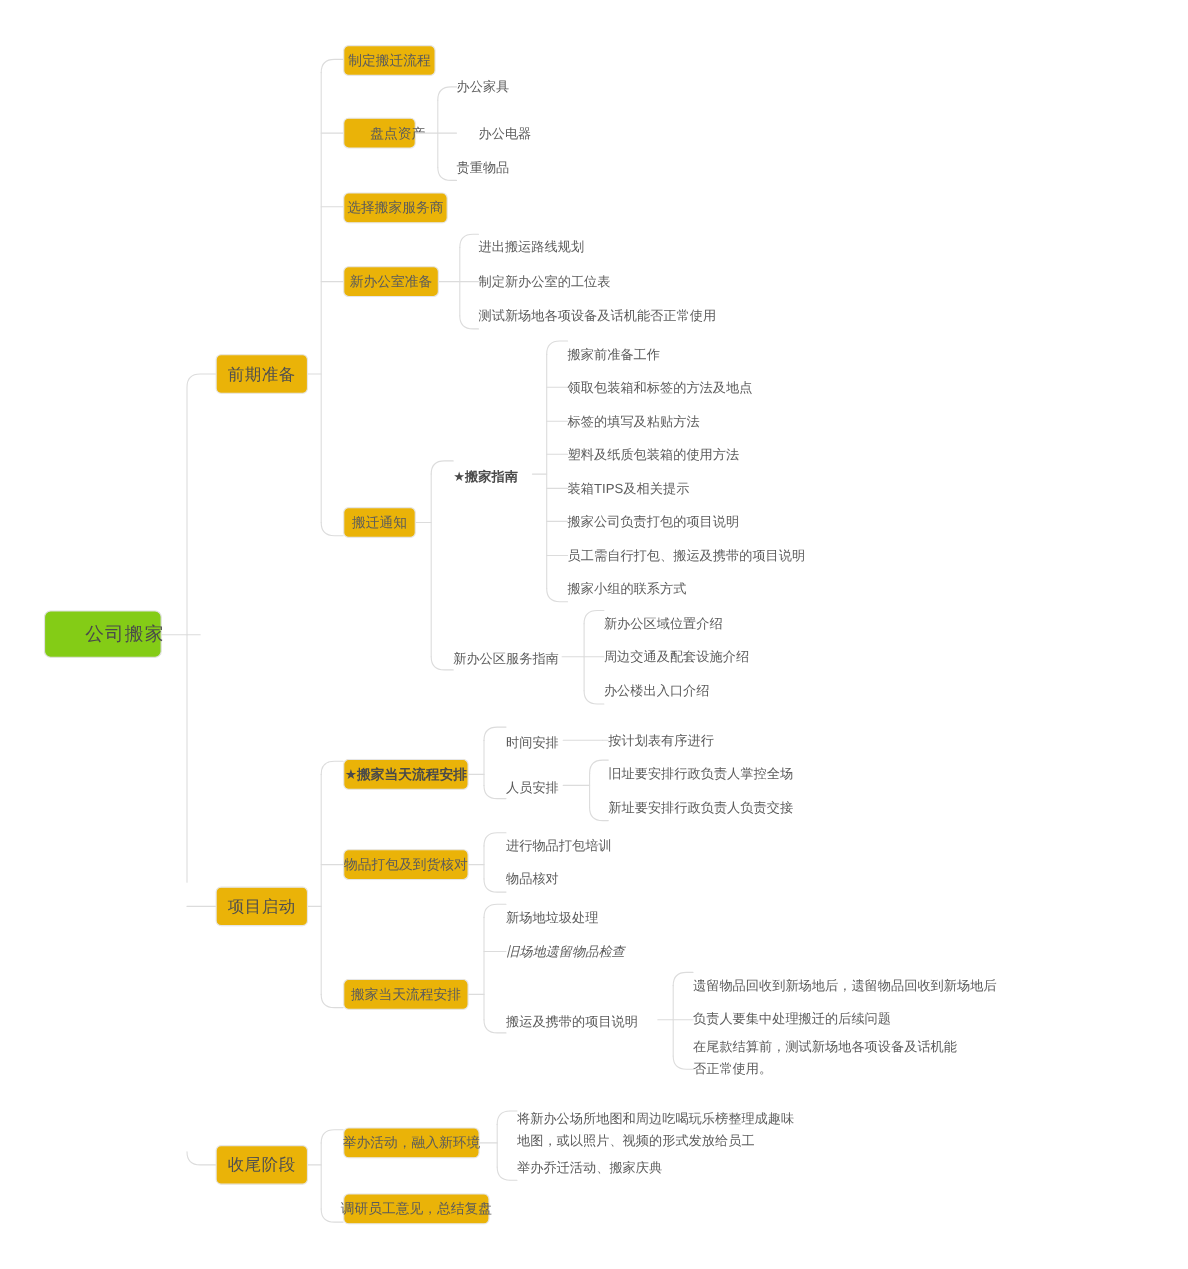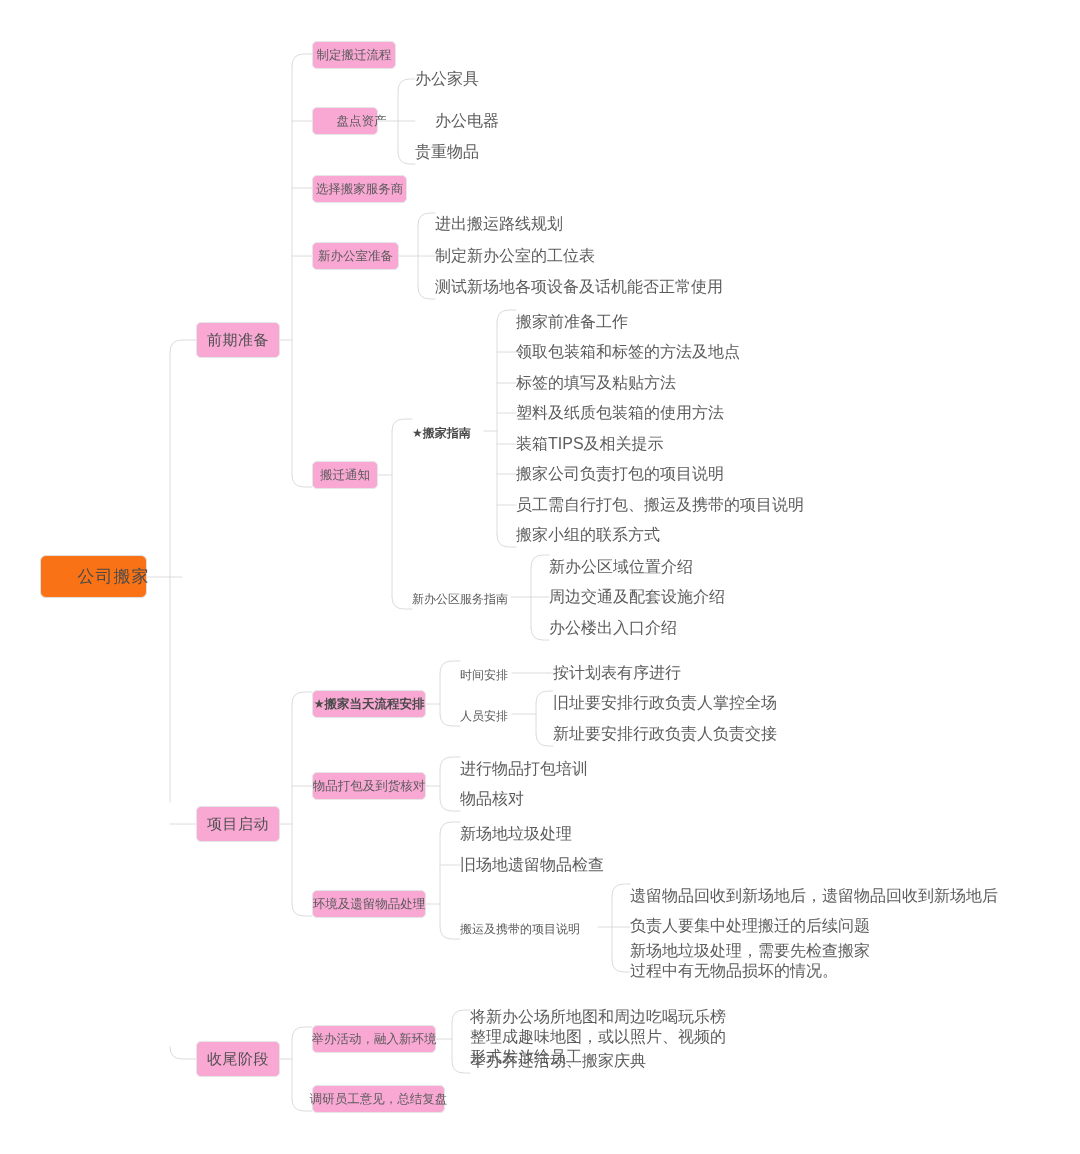--- a/index.html
+++ b/index.html
@@ -38,29 +38,29 @@
   .node {
     position: absolute;
     box-sizing: border-box;
     display: flex;
     align-items: center;
     white-space: nowrap;
     color: #555555;
   }
 
   .node.boxed {
-    background: #f9a8d4;
+    background: #eab308;
     border: 1px solid #e6e6e6;
     border-radius: 5px;
     justify-content: center;
     box-shadow: 0 0 0 0.5px rgba(0,0,0,0.01);
   }
 
   .node.root {
-    background: #f97316;
+    background: #84cc16;
     border: 1px solid #e0e0e0;
     border-radius: 6px;
     color: #4a4a4a;
     font-size: 17px;
     letter-spacing: 1px;
     padding-left: 40px;
   }
 
   .node.lvl2 {
     font-size: 15px;
@@ -80,21 +80,21 @@
     line-height: 20px;
     align-items: flex-start;
   }
 
   .node.starred {
     font-weight: bold;
     color: #4a4a4a;
   }
 
   .node.leaf {
-    font-size: 16px;
+    font-size: 12px;
     color: #5c5c5c;
   }
 
   .wrap2 {
     white-space: normal;
     line-height: 20px;
     align-items: flex-start;
   }
 </style>
 </head>
@@ -323,40 +323,40 @@
     <span>物品打包及到货核对</span>
   </div>
   <div class="node leaf" style="left:460px; top:761px; height:17px;text-align:right;">
     <span>进行物品打包培训</span>
   </div>
   <div class="node leaf" style="left:460px; top:791px; height:17px;">
     <span>物品核对</span>
   </div>
 
   <div class="node lvl3 boxed" style="left:312px; top:890px; width:114px; height:28px;">
-    <span>环境及遗留物品处理</span>
+    <span>搬家当天流程安排</span>
   </div>
   <div class="node leaf" style="left:460px; top:826px; height:17px;">
     <span>新场地垃圾处理</span>
   </div>
-  <div class="node leaf" style="left:460px; top:857px; height:17px;">
+  <div class="node leaf" style="left:460px; top:857px; height:17px;font-style:italic;">
     <span>旧场地遗留物品检查</span>
   </div>
 
   <div class="node plain" style="left:460px; top:919px; height:17px;">
     <span>搬运及携带的项目说明</span>
   </div>
   <div class="node leaf" style="left:630px; top:888px; height:17px;">
     <span>遗留物品回收到新场地后，遗留物品回收到新场地后</span>
   </div>
   <div class="node leaf" style="left:630px; top:918px; height:17px;">
     <span>负责人要集中处理搬迁的后续问题</span>
   </div>
   <div class="node leaf wrap2" style="left:630px; top:941px; width:248px;">
-    <span>新场地垃圾处理，需要先检查搬家过程中有无物品损坏的情况。</span>
+    <span>在尾款结算前，测试新场地各项设备及话机能否正常使用。</span>
   </div>
 
   <div class="node lvl3 boxed" style="left:312px; top:1025px; width:124px; height:28px;">
     <span>举办活动，融入新环境</span>
   </div>
   <div class="node leaf wrap2" style="left:470px; top:1007px; width:256px;">
     <span>将新办公场所地图和周边吃喝玩乐榜整理成趣味地图，或以照片、视频的形式发放给员工</span>
   </div>
   <div class="node leaf" style="left:470px; top:1053px; height:17px;">
     <span>举办乔迁活动、搬家庆典</span>

